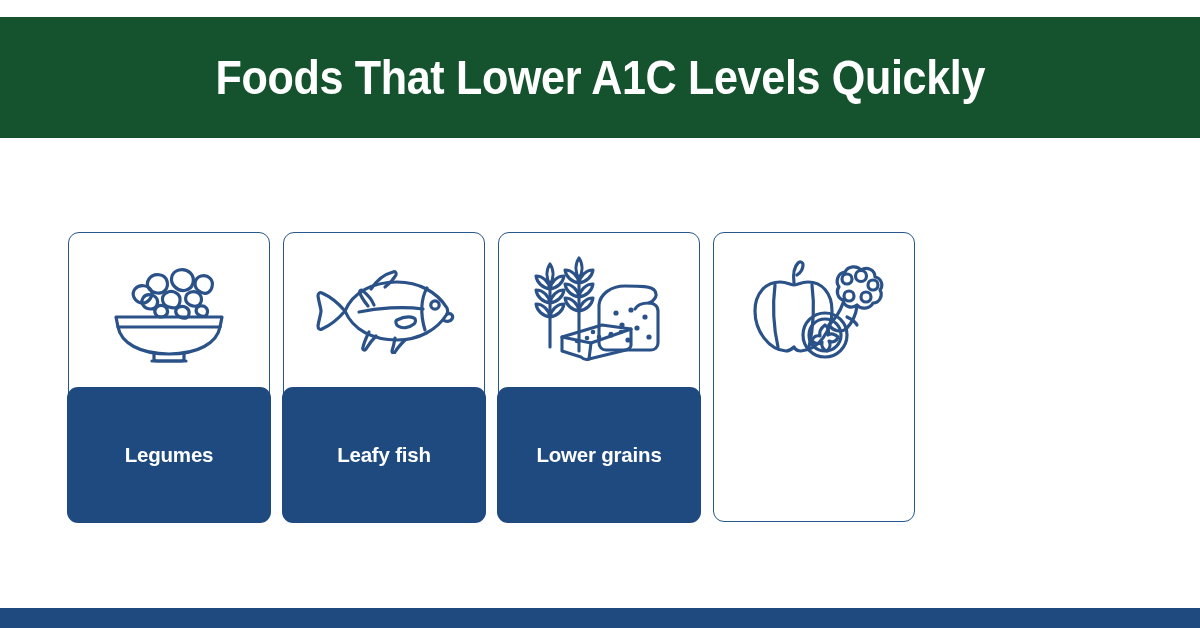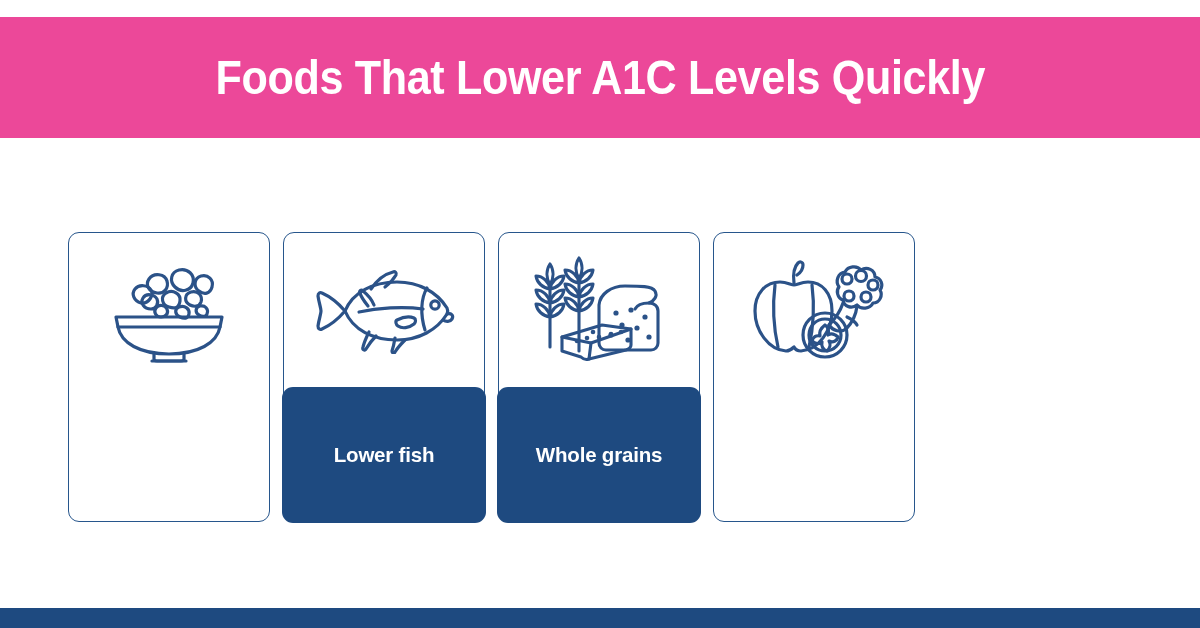--- a/index.html
+++ b/index.html
@@ -19,21 +19,21 @@
     background: #ffffff;
   }
 
   
   .header-bar {
     position: absolute;
     left: 0;
     top: 17px;
     width: 1200px;
     height: 121px;
-    background: #ec4899;
+    background: #14532d;
     display: flex;
     align-items: center;
     justify-content: center;
   }
 
   .header-title {
     color: #ffffff;
     font-family: "Liberation Sans", sans-serif;
     font-size: 49px;
     font-weight: bold;
@@ -142,20 +142,23 @@
           <path d="M92 58 C88 56 88 50 93 49 C98 48 102 52 100 57 C99 60 95 60 92 58 Z"></path>
 
           <path d="M9 60 L115 60 L113 70 L11 70 Z"></path>
 
           <path d="M11 70 C14 86 33 97 62 97 C91 97 110 86 113 70"></path>
 
           <path d="M47 97 L47 102 C47 103 48 104 50 104 L74 104 C76 104 77 103 77 102 L77 97"></path>
           <path d="M45 104 L79 104"></path>
         </svg>
       </div>
+      <div class="card-label-panel">
+        <div class="card-label">Legumes</div>
+      </div>
     </div>
 
     <div class="card">
       <div class="card-icon-area">
         <svg width="146" height="86" viewBox="0 0 146 86" fill="none" stroke="#2b5288" stroke-width="3.2" stroke-linecap="round" stroke-linejoin="round">
 
           <path d="M34 43 C42 24 62 14 86 14 C108 14 126 24 136 40 C137 42 137 44 136 46 C126 62 108 72 86 72 C62 72 42 62 34 43 Z"></path>
 
           <path d="M34 43 C28 36 20 29 11 25 C9 24 7 25 7 28 C8 35 10 40 10 43 C10 46 8 51 7 58 C7 61 9 62 11 61 C20 57 28 50 34 43 Z"></path>
 
@@ -171,21 +174,21 @@
           <path d="M48 44 C66 40 92 38 112 41"></path>
 
           <path d="M86 52 C92 49 98 48 103 50 C105 51 105 54 103 56 C98 60 91 61 87 58 C85 57 84 53 86 52 Z"></path>
 
           <circle cx="124" cy="37" r="4.2"></circle>
 
           <path d="M136 46 C140 45 143 47 141 51 C139 54 135 54 132 52"></path>
         </svg>
       </div>
       <div class="card-label-panel">
-        <div class="card-label">Lower fish</div>
+        <div class="card-label">Leafy fish</div>
       </div>
     </div>
 
     <div class="card">
       <div class="card-icon-area">
         <svg width="144" height="112" viewBox="0 0 144 112" fill="none" stroke="#2b5288" stroke-width="3.1" stroke-linecap="round" stroke-linejoin="round">
 
           <path d="M23 92 L23 30"></path>
           <path d="M23 30 C19 23 19 15 23 9 C27 15 27 23 23 30 Z"></path>
           <path d="M23 34 C16 33 10 28 9 21 C16 21 22 27 23 34 Z"></path>
@@ -222,21 +225,21 @@
 
           <circle cx="50" cy="86" r="2.3" fill="#2b5288" stroke="none"></circle>
           <circle cx="60" cy="83" r="2.3" fill="#2b5288" stroke="none"></circle>
           <circle cx="72" cy="82" r="2.3" fill="#2b5288" stroke="none"></circle>
           <circle cx="84" cy="79" r="2.3" fill="#2b5288" stroke="none"></circle>
           <circle cx="94" cy="77" r="2.3" fill="#2b5288" stroke="none"></circle>
           <circle cx="66" cy="77" r="2.3" fill="#2b5288" stroke="none"></circle>
         </svg>
       </div>
       <div class="card-label-panel">
-        <div class="card-label">Whole grains</div>
+        <div class="card-label">Lower grains</div>
       </div>
     </div>
 
     <div class="card">
       <div class="card-icon-area">
         <svg width="150" height="112" viewBox="0 0 150 112" fill="none" stroke="#2b5288" stroke-width="3.2" stroke-linecap="round" stroke-linejoin="round">
 
           <path d="M16 56 C16 38 27 27 41 27 C48 27 52 30 55 30 C58 30 62 27 69 27 C83 27 93 38 93 56 C93 76 79 95 62 96 C58 96 56 94 55 92 C53 94 51 96 47 96 C30 95 16 76 16 56 Z"></path>
           <path d="M36 30 C34 46 34 70 39 92"></path>
           <path d="M73 30 C75 46 75 70 70 92"></path>

